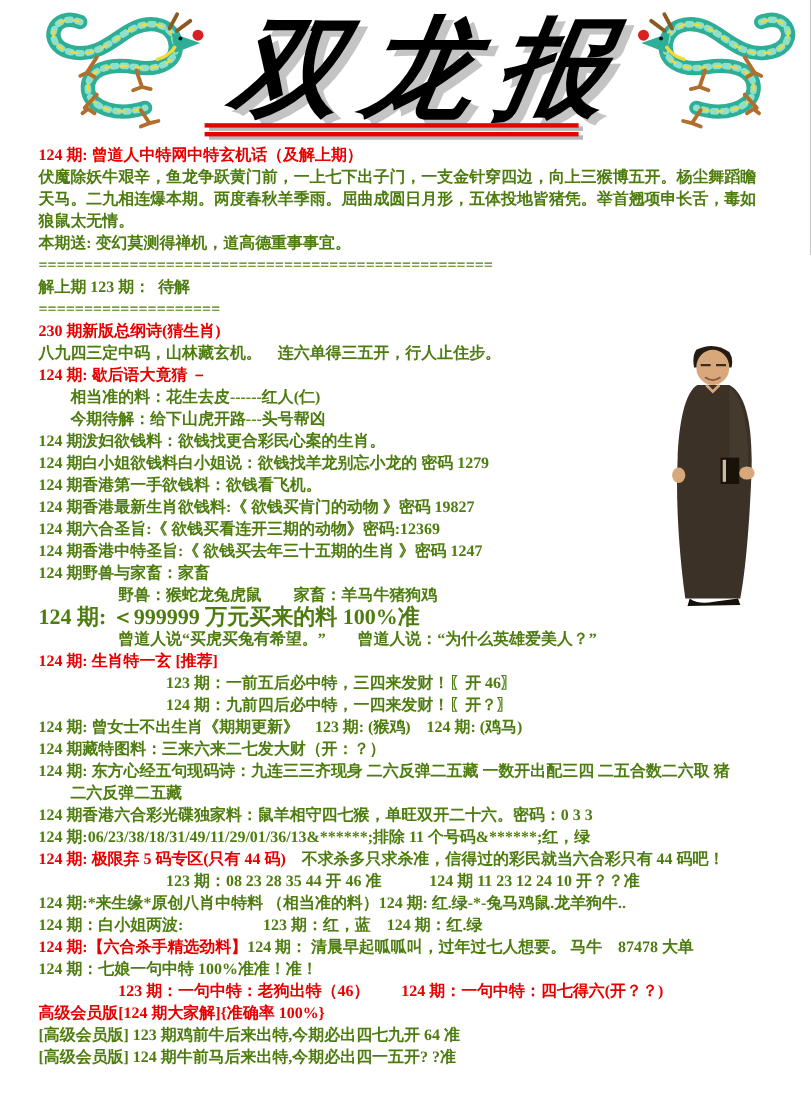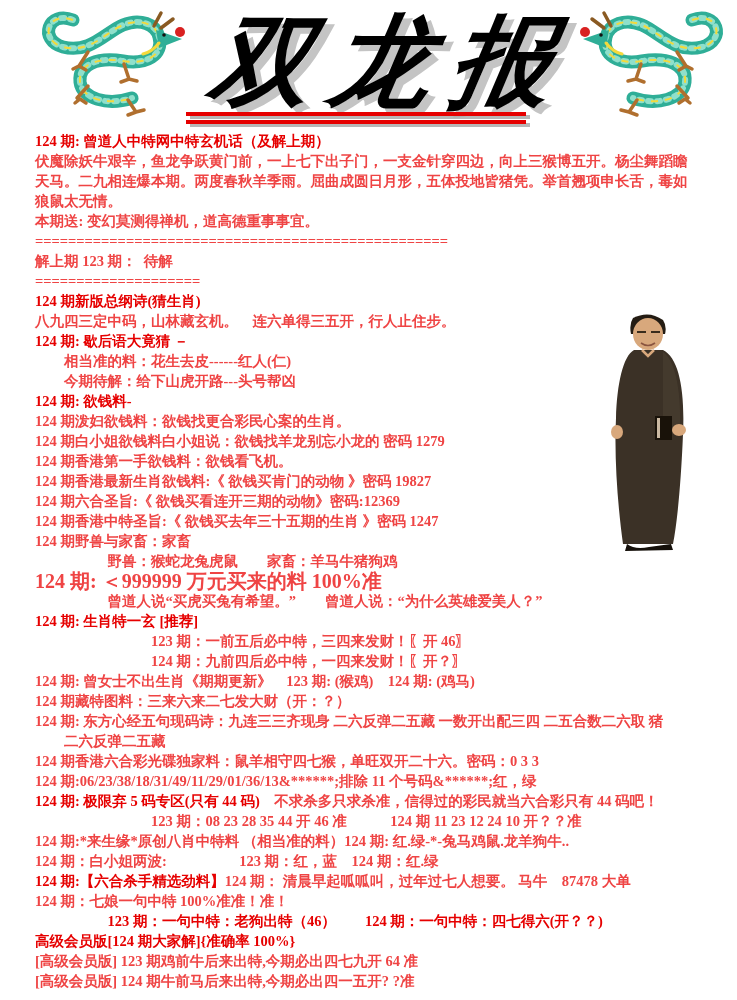--- a/index.html
+++ b/index.html
@@ -33,21 +33,21 @@
   .content{
     position:absolute;left:35px;top:131px;width:700px;z-index:2;
   }
   .line{
     white-space:pre;
     height:20px;line-height:20px;
     font-size:14.5px;
   }
   .line.lg{font-size:20px;}
   .red{color:#e60000;}
-  .blk{color:#ef4444;}
+  .blk{color:#4d7c0f;}
 </style>
 </head>
 <body>
 
 <div class="page">
 
   <svg width="0" height="0" style="position:absolute">
     <defs>
       <g id="dragon">
         <path d="M45 18 C20 8 10 38 35 45 C62 52 78 30 95 23 C112 16 128 22 131 35 C136 53 118 63 95 59 C70 55 50 62 52 80 C54 97 80 104 104 96" fill="none" stroke="#2fae97" stroke-width="13" stroke-linecap="round"></path>
@@ -107,26 +107,25 @@
 
   <div class="content">
       <div class="line"><span class="red">124 期: 曾道人中特网中特玄机话（及解上期）</span></div>
       <div class="line"><span class="blk">伏魔除妖牛艰辛，鱼龙争跃黄门前，一上七下出子门，一支金针穿四边，向上三猴博五开。杨尘舞蹈瞻</span></div>
       <div class="line"><span class="blk">天马。二九相连爆本期。两度春秋羊季雨。屈曲成圆日月形，五体投地皆猪凭。举首翘项申长舌，毒如</span></div>
       <div class="line"><span class="blk">狼鼠太无情。</span></div>
       <div class="line"><span class="blk">本期送: 变幻莫测得禅机，道高德重事事宜。</span></div>
       <div class="line"><span class="blk">==================================================</span></div>
       <div class="line"><span class="blk">解上期 123 期：  待解</span></div>
       <div class="line"><span class="blk">====================</span></div>
-      <div class="line"><span class="red">124 期新版总纲诗(猜生肖)</span></div>
+      <div class="line"><span class="red">230 期新版总纲诗(猜生肖)</span></div>
       <div class="line"><span class="blk">八九四三定中码，山林藏玄机。　连六单得三五开，行人止住步。</span></div>
       <div class="line"><span class="red">124 期: 歇后语大竟猜 －</span></div>
       <div class="line"><span class="blk">　　相当准的料：花生去皮------红人(仁)</span></div>
       <div class="line"><span class="blk">　　今期待解：给下山虎开路---头号帮凶</span></div>
-      <div class="line"><span class="red">124 期: 欲钱料-</span></div>
       <div class="line"><span class="blk">124 期泼妇欲钱料：欲钱找更合彩民心案的生肖。</span></div>
       <div class="line"><span class="blk">124 期白小姐欲钱料白小姐说：欲钱找羊龙别忘小龙的 密码 1279</span></div>
       <div class="line"><span class="blk">124 期香港第一手欲钱料：欲钱看飞机。</span></div>
       <div class="line"><span class="blk">124 期香港最新生肖欲钱料:《 欲钱买肯门的动物 》密码 19827</span></div>
       <div class="line"><span class="blk">124 期六合圣旨:《 欲钱买看连开三期的动物》密码:12369</span></div>
       <div class="line"><span class="blk">124 期香港中特圣旨:《 欲钱买去年三十五期的生肖 》密码 1247</span></div>
       <div class="line"><span class="blk">124 期野兽与家畜：家畜</span></div>
       <div class="line"><span class="blk">　　　　　野兽：猴蛇龙兔虎鼠　　家畜：羊马牛猪狗鸡</span></div>
       <div class="line lg"><span class="blk">124 期: ＜999999 万元买来的料 100%准</span></div>
       <div class="line"><span class="blk">　　　　　曾道人说“买虎买兔有希望。”　　曾道人说：“为什么英雄爱美人？”</span></div>

